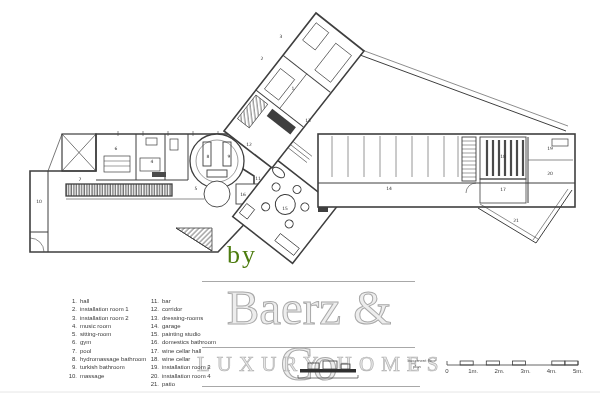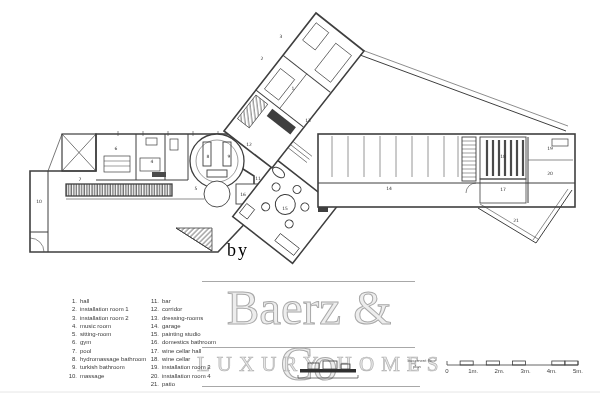--- a/index.html
+++ b/index.html
@@ -1,20 +1,20 @@
 <!DOCTYPE html>
 <html><head>
 <meta charset="utf-8">
 <style>
   html,body{margin:0;padding:0;background:#fff;}
   #canvas{position:relative;width:600px;height:400px;background:#ffffff;overflow:hidden;
           font-family:"Liberation Sans", sans-serif;}
   
   .wm-by{position:absolute;left:227px;top:240px;font-family:"Liberation Serif",serif;
-         font-size:18px;color:#000000;letter-spacing:2px;z-index:1;}
+         font-size:26px;color:#4d7c0f;letter-spacing:2px;z-index:1;}
   .wm-rule{position:absolute;height:1px;background:#a8a8a8;z-index:1;}
   .rule1{left:202px;top:281px;width:213px;}
   .rule2{left:202px;top:347px;width:213px;}
   .rule3{left:202px;top:386px;width:218px;}
   .wm-brand{position:absolute;left:194px;top:280px;width:230px;text-align:center;
             font-family:"Liberation Serif",serif;font-size:49px;line-height:56px;
             color:#ededed;-webkit-text-stroke:1px #a9a9a9;z-index:1;}
   .wm-tagline{position:absolute;left:197px;top:352px;font-family:"Liberation Serif",serif;
               font-size:21px;letter-spacing:7px;color:#e7e7e7;
               -webkit-text-stroke:0.7px #b3b3b3;z-index:1;white-space:nowrap;}

